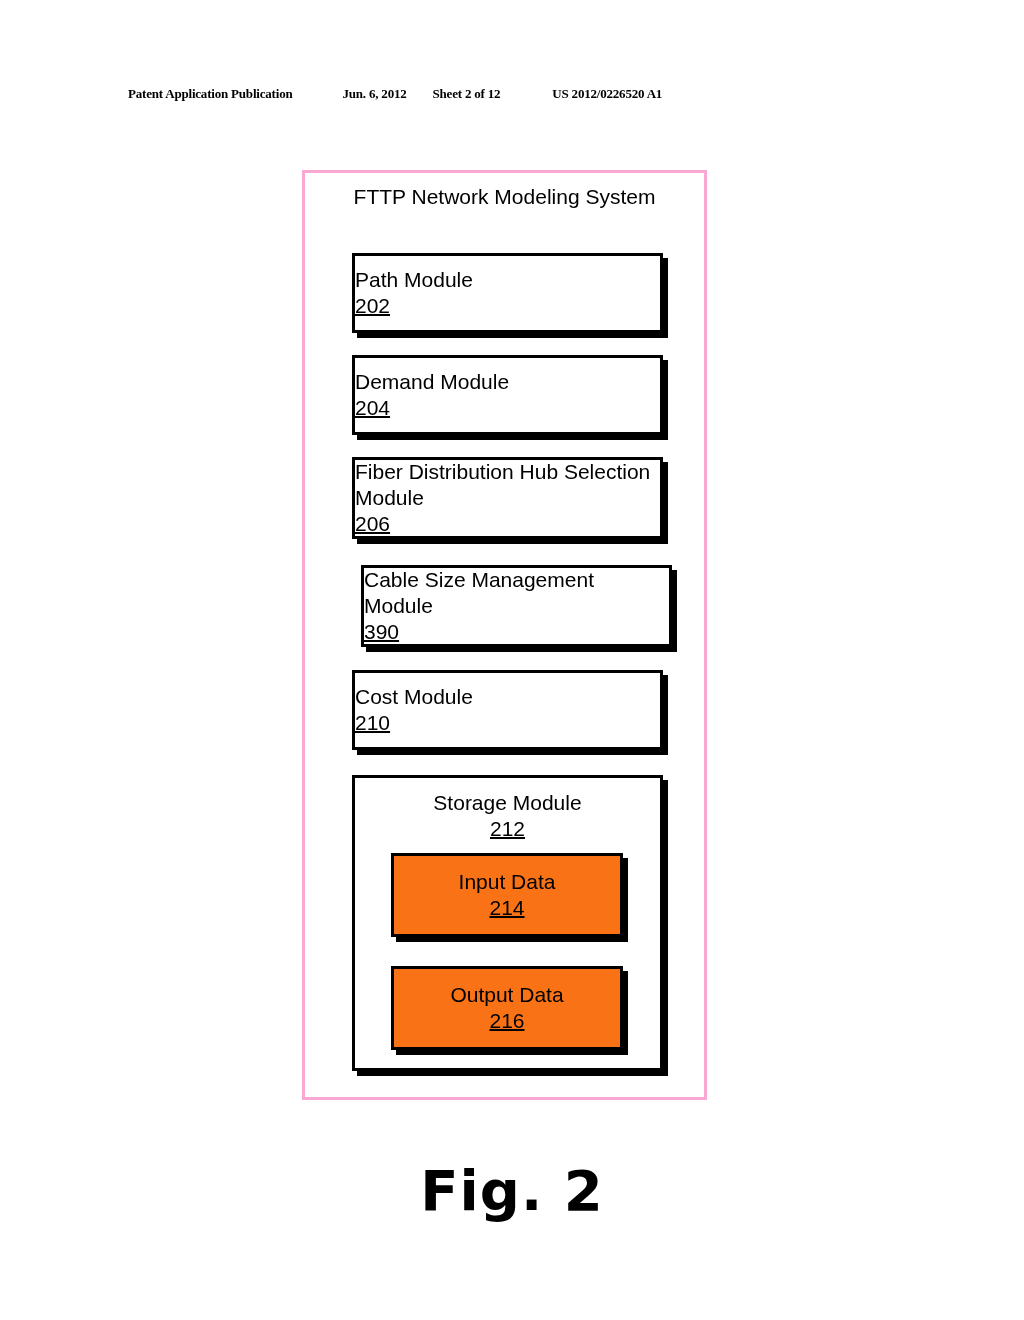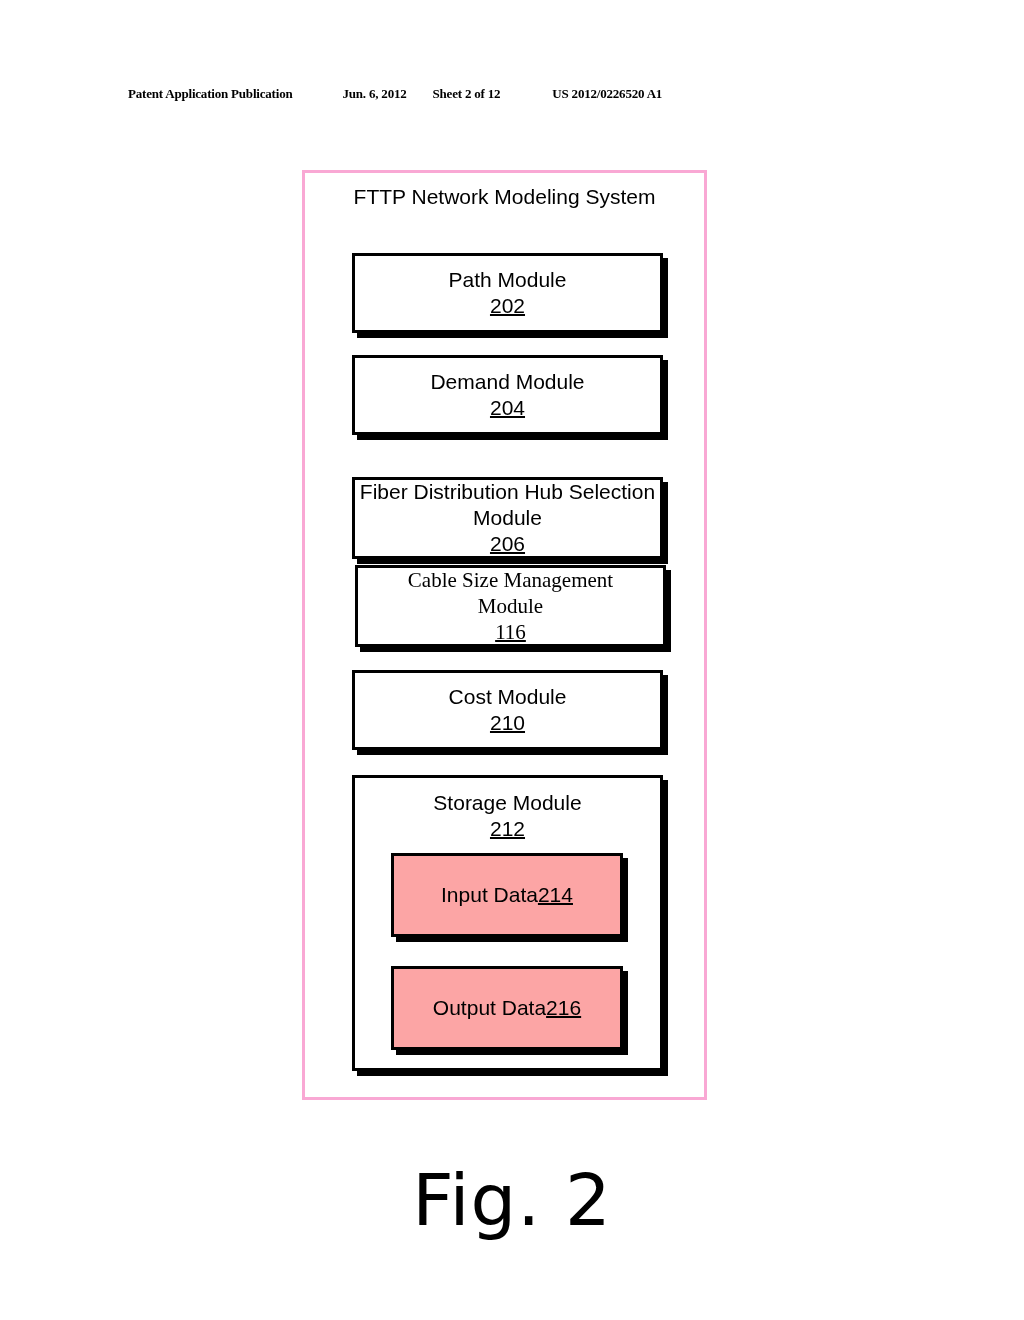--- a/index.html
+++ b/index.html
@@ -71,33 +71,33 @@
 
   
   .module {
     position: absolute;
     border: 3px solid #000;
     background: #ffffff;
     box-sizing: border-box;
     box-shadow: 5px 5px 0 0 #000;
     display: flex;
     flex-direction: column;
-    align-items: center;
+    align-items: flex-start;
     justify-content: center;
     text-align: center;
     font-size: 21px;
     line-height: 26px;
   }
   .module .m-label { display: block; }
 
   
   .mod-path     { left: 47px; top: 80px;  width: 311px; height: 80px; }
   .mod-demand   { left: 47px; top: 182px; width: 311px; height: 80px; }
-  .mod-fdh      { left: 47px; top: 304px; width: 311px; height: 82px; }
-  .mod-cable    { left: 50px; top: 392px; width: 311px; height: 82px; font-family: Liberation Serif, serif; }
+  .mod-fdh      { left: 47px; top: 284px; width: 311px; height: 82px; }
+  .mod-cable    { left: 56px; top: 392px; width: 311px; height: 82px; }
   .mod-cost     { left: 47px; top: 497px; width: 311px; height: 80px; }
 
   .mod-storage  {
     left: 47px; top: 602px; width: 311px; height: 296px;
     display: block;
     padding: 12px;
   }
   .storage-title {
     position: absolute;
     top: 12px;
@@ -106,44 +106,44 @@
     text-align: center;
     font-size: 21px;
     line-height: 26px;
   }
   .sub-module {
     position: absolute;
     left: 36px;
     width: 232px;
     height: 84px;
     border: 3px solid #000;
-    background: #fca5a5;
+    background: #f97316;
     box-sizing: border-box;
     box-shadow: 5px 5px 0 0 #000;
     display: flex;
-    flex-direction: row;
+    flex-direction: column;
     align-items: center;
     justify-content: center;
     text-align: center;
     font-size: 21px;
     line-height: 26px;
   }
   .sub-input  { top: 75px; }
   .sub-output { top: 188px; }
 
   
   .fig-caption {
     position: absolute;
     top: 1158px;
     left: 0;
     width: 1024px;
     text-align: center;
     font-family: "DejaVu Sans", sans-serif;
-    font-weight: normal;
-    font-size: 72px;
+    font-weight: bold;
+    font-size: 56px;
     letter-spacing: 1px;
   }
 </style>
 </head>
 <body>
 
 <div class="patent-header">
   <span class="h-pub">Patent Application Publication</span>
   <span class="h-date">Jun. 6, 2012</span>
   <span class="h-sheet">Sheet 2 of 12</span>
@@ -170,21 +170,21 @@
 
     <div class="module mod-fdh">
       <span class="m-label">Fiber Distribution Hub Selection</span>
       <span class="m-label">Module</span>
       <span class="ref">206</span>
     </div>
 
     <div class="module mod-cable">
       <span class="m-label">Cable Size Management</span>
       <span class="m-label">Module</span>
-      <span class="ref">116</span>
+      <span class="ref">390</span>
     </div>
 
     <div class="module mod-cost">
       <span class="m-label">Cost Module</span>
       <span class="ref">210</span>
     </div>
 
     <div class="module mod-storage">
       <div class="storage-title">
         <span class="m-label">Storage Module</span>

